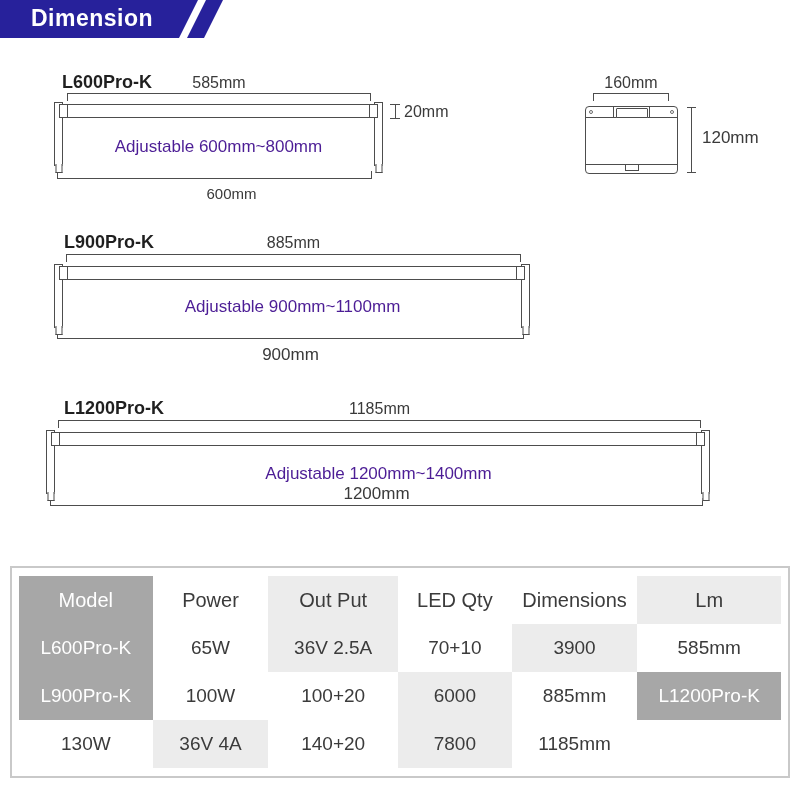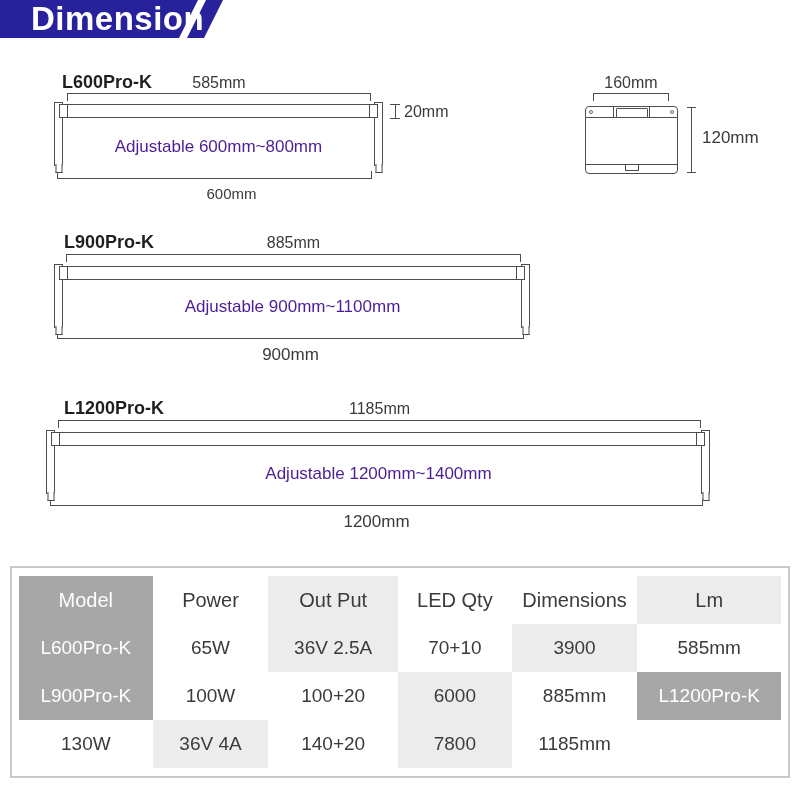--- a/index.html
+++ b/index.html
@@ -14,21 +14,21 @@
   .banner-main {
     position:absolute; left:0; top:0; width:210px; height:38px; background:#27219b;
     clip-path:polygon(0 0, 198px 0, 179px 38px, 0 38px);
   }
   .banner-accent {
     position:absolute; left:0; top:0; width:230px; height:38px; background:#27219b;
     clip-path:polygon(206px 0, 223px 0, 204px 38px, 187px 38px);
   }
   .banner-title {
     position:absolute; left:31px; top:0; height:38px; line-height:37px;
-    color:#ffffff; font-size:33px; font-weight:600; letter-spacing:0.5px; z-index:3;
+    color:#ffffff; font-size:23px; font-weight:600; letter-spacing:0.5px; z-index:3;
   }
 
   
   .dim-h { border-top:1.5px solid #4d4d4d; height:0; }
   .dim-h::before, .dim-h::after {
     content:""; position:absolute; width:0; border-left:1.5px solid #4d4d4d; height:8px;
   }
   .dim-h::before { left:0; } .dim-h::after { right:0; }
   .dim-h.down::before, .dim-h.down::after { top:-1px; }
   .dim-h.up::before,   .dim-h.up::after   { top:-8px; }
@@ -153,21 +153,21 @@
     <div class="abs model-label" style="left:64px; top:398px;">L1200Pro-K</div>
     <div class="abs dim-label" style="left:58px; top:400px; width:643px;">1185mm</div>
     <div class="abs dim-h down" style="left:58px; top:420px; width:643px;"></div>
 
     <div class="abs leg" style="left:46px; top:430px; width:9px; height:64px;"></div>
     <div class="abs leg" style="left:701px; top:430px; width:9px; height:64px;"></div>
     <div class="abs bar" style="left:51px; top:432px; width:654px; height:14px;"></div>
 
     <div class="abs adj-label" style="left:47px; top:464px; width:663px;">Adjustable 1200mm~1400mm</div>
     <div class="abs dim-h up" style="left:50px; top:505px; width:653px;"></div>
-    <div class="abs dim-label" style="left:50px; top:512px; width:653px; font-size:17px;">1200mm</div>
+    <div class="abs dim-label" style="left:50px; top:484px; width:653px; font-size:17px;">1200mm</div>
   </div>
 
   <div class="spec-table">
     <div class="spec-grid">
 
       <div class="cell head c-model">Model</div>
       <div class="cell head">Power</div>
       <div class="cell head c-shade">Out Put</div>
       <div class="cell head">LED Qty</div>
       <div class="cell head">Dimensions</div>

